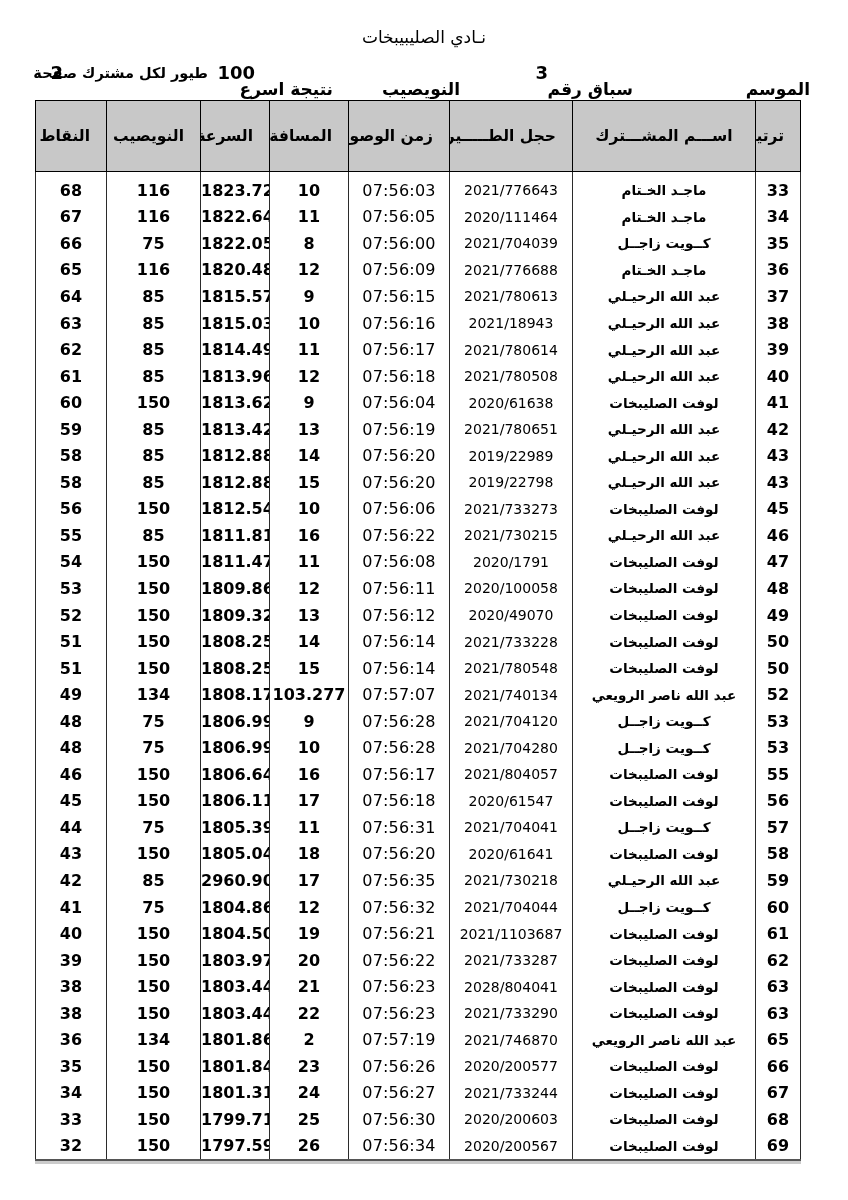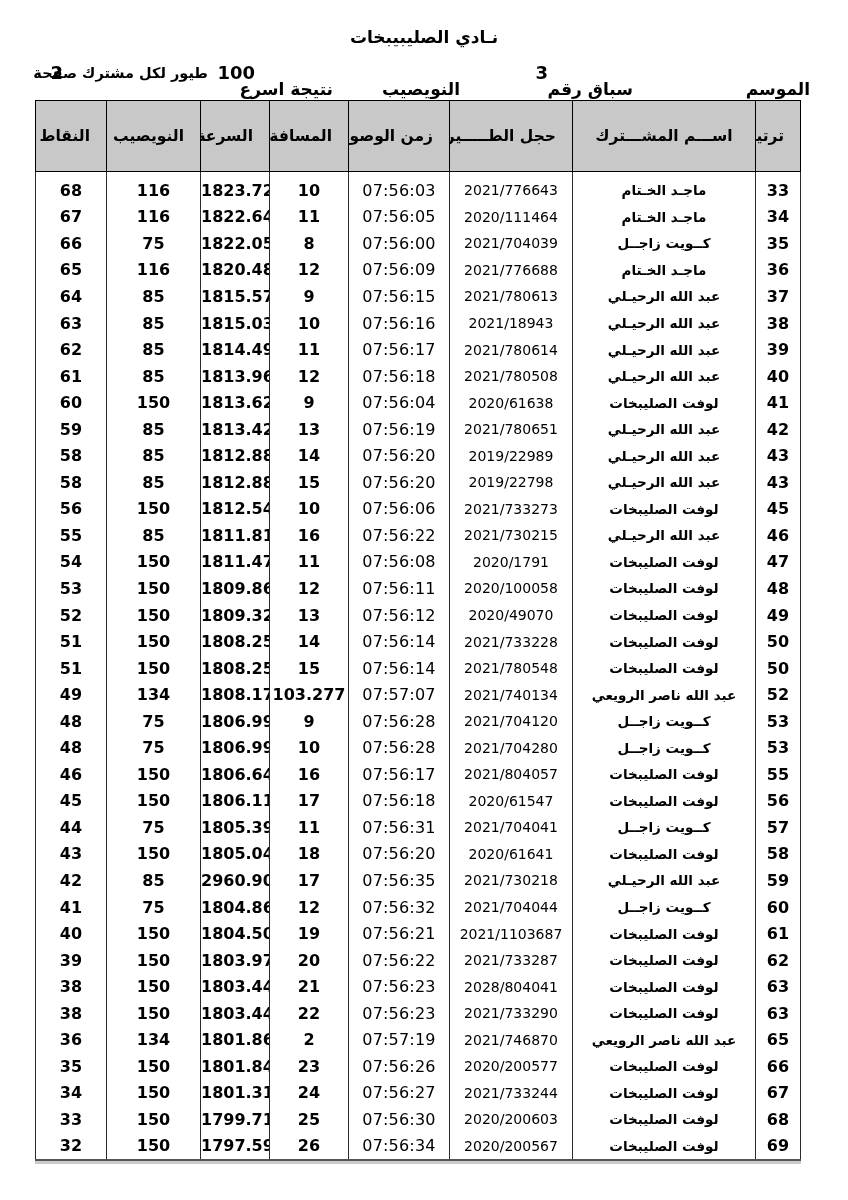--- a/index.html
+++ b/index.html
@@ -2,21 +2,21 @@
 <html lang="ar" dir="rtl"><head>
 <meta charset="utf-8">
 <style>
   html,body{margin:0;padding:0;background:#fff;}
   body{
     width:848px;height:1200px;position:relative;overflow:hidden;
     font-family:"DejaVu Sans","Liberation Sans",sans-serif;color:#000;
   }
   .club-title{
     position:absolute;top:27px;left:0;width:100%;text-align:center;
-    font-size:17px;font-weight:bold;
+    font-size:17px;font-weight:normal;
   }
   .meta-line{position:absolute;top:63px;left:0;width:100%;height:28px;}
   .meta-item{position:absolute;top:16px;font-size:17px;font-weight:bold;white-space:nowrap;}
   .meta-num{font-size:18px;direction:ltr;}
   .m-season-label{right:38px;}
   .m-season-value{right:111px;top:-1px;margin-top:36px;}
   .m-race-label{right:215px;}
   .m-race-number{right:300px;top:-1px;}
   .m-location{right:388px;}
   .m-result-label{right:515px;}

